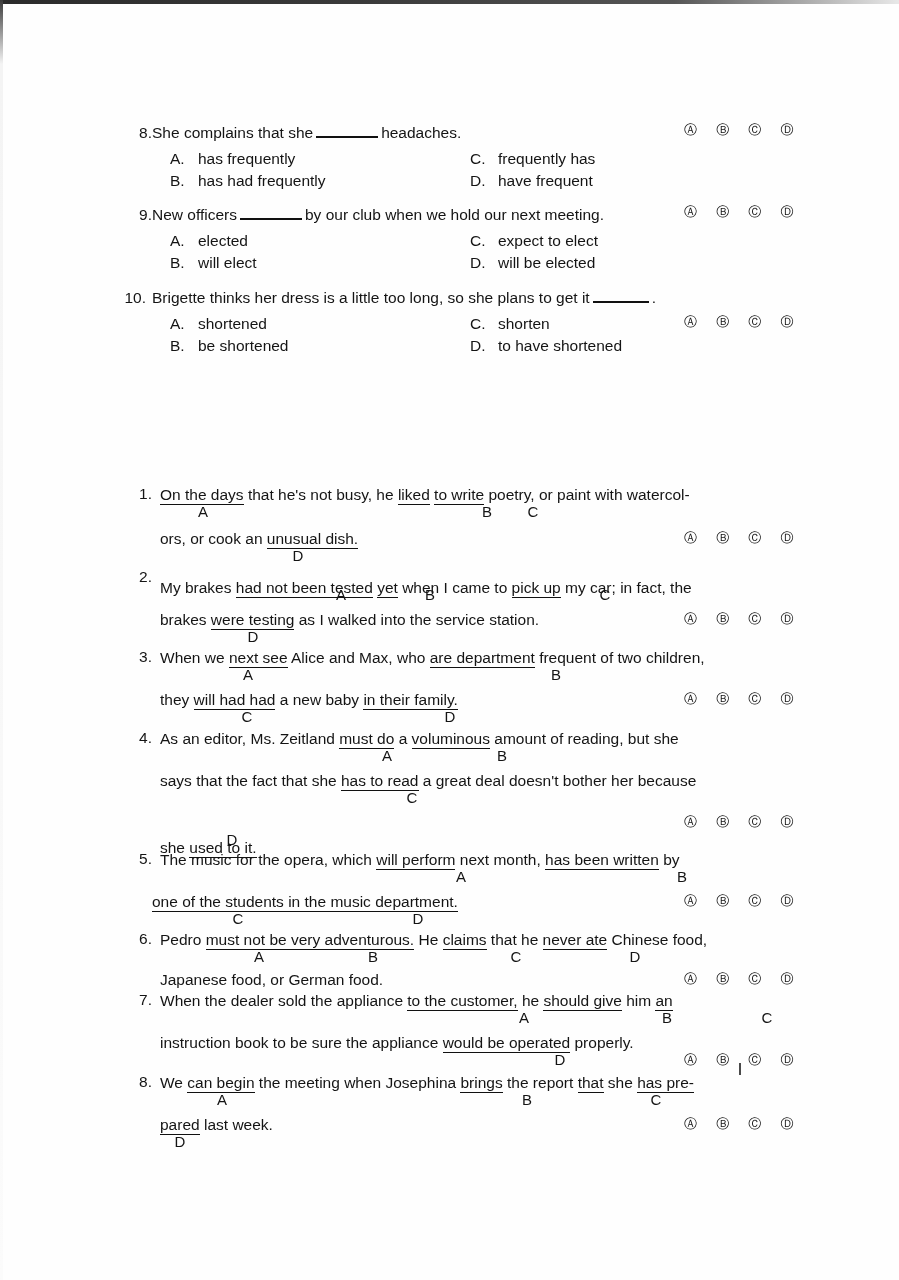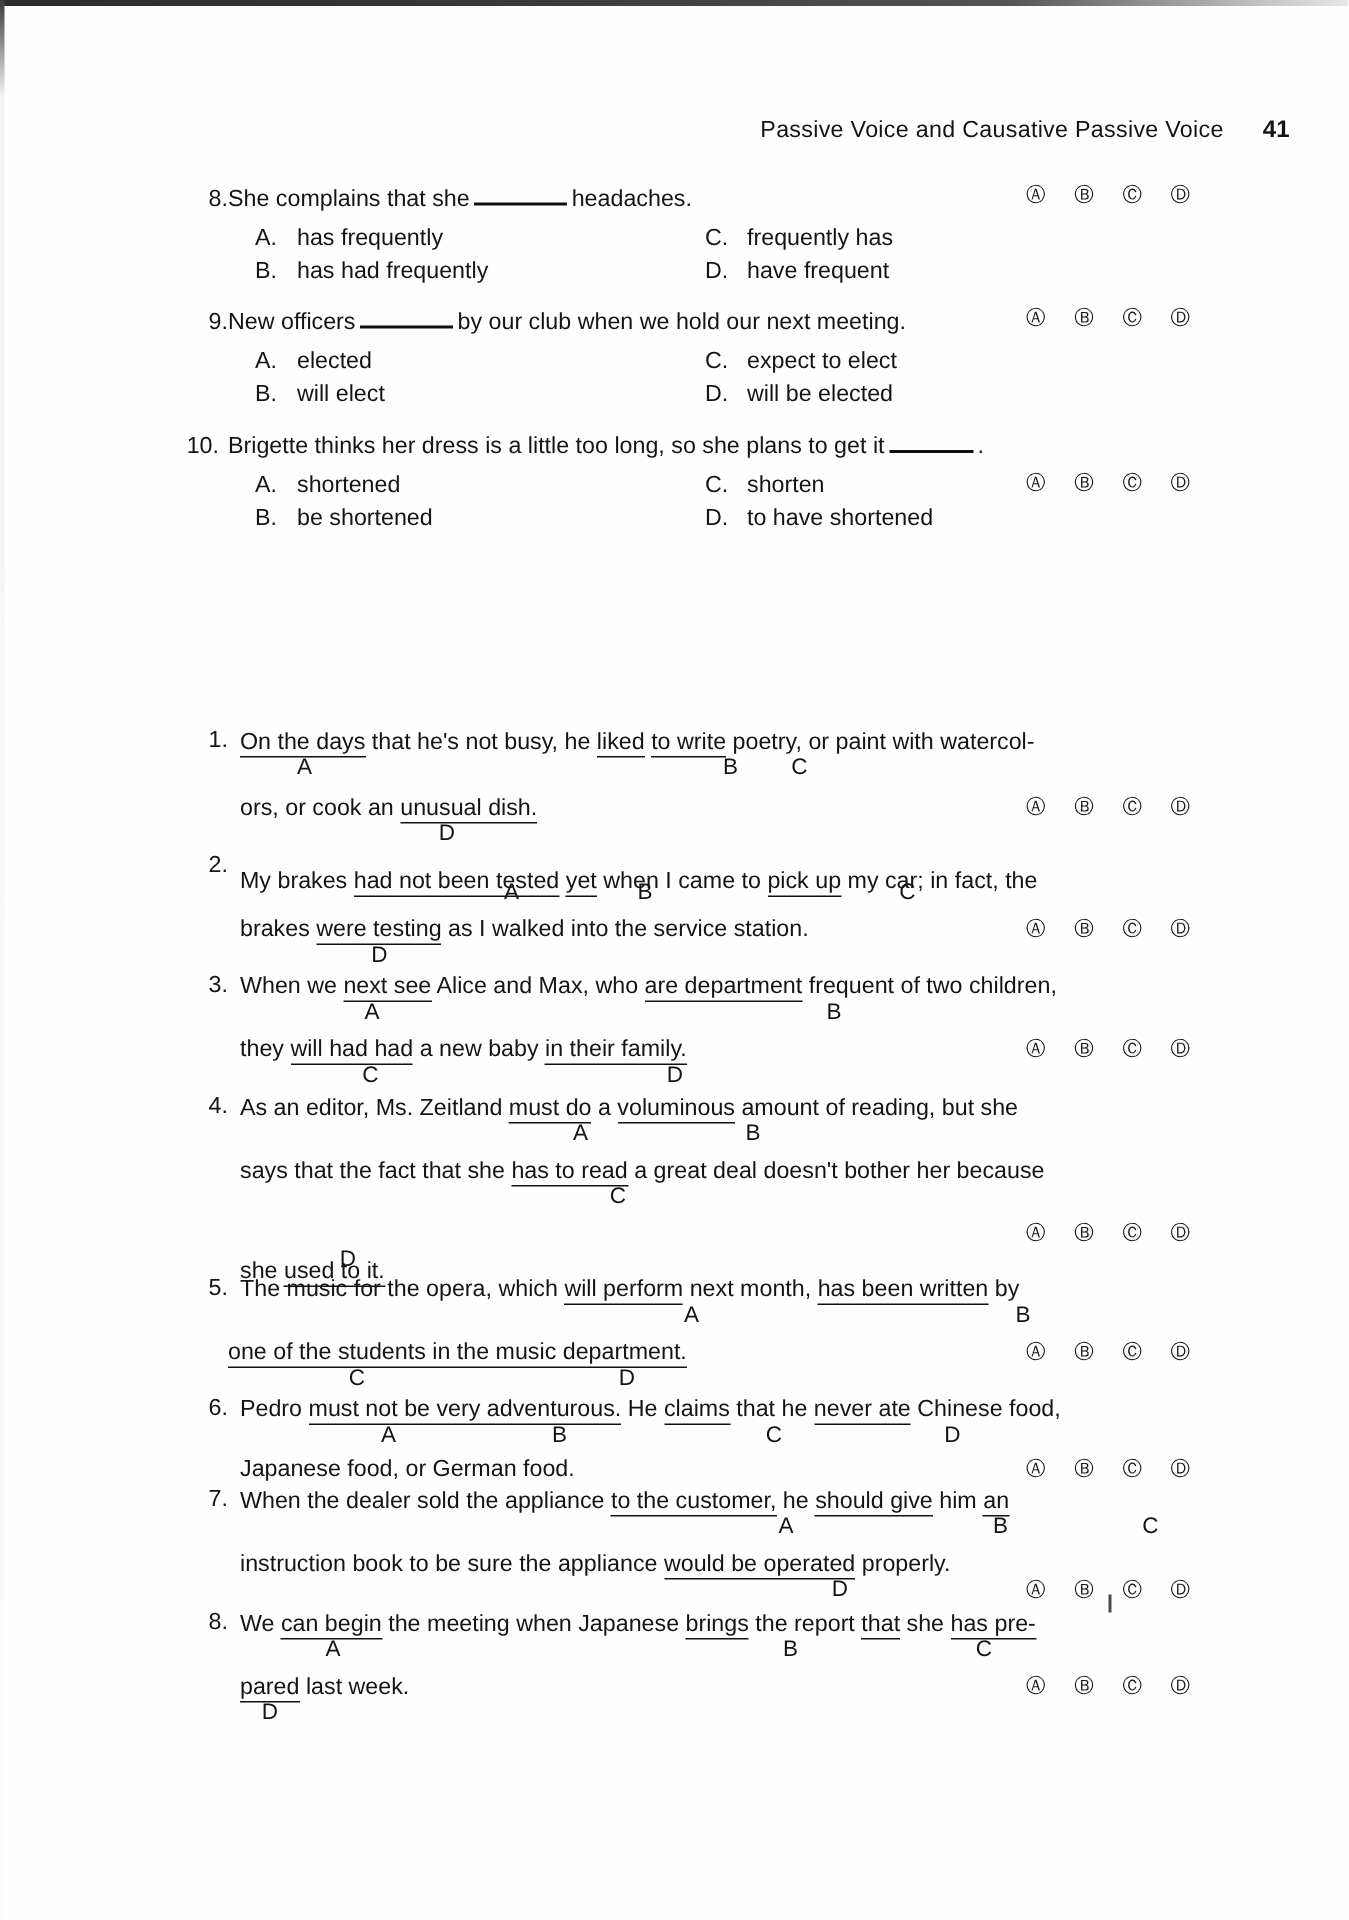--- a/index.html
+++ b/index.html
@@ -172,23 +172,20 @@
   }
 </style>
 </head>
 <body>
 
 <div class="page">
 
   <div class="scan-edge-top"></div>
   <div class="scan-edge-left"></div>
 
-  <div class="runhead">
-    <span class="title">Passive Voice and Causative Passive Voice</span><span class="pageno">41</span>
-  </div>
 
   <div class="mc-block" style="top:123px;">
     <div class="mc-stem">
       <span class="mc-num" style="left:116px;">8.</span>
       <span class="mc-stem-text"><span>She complains that she</span><span class="blank" style="width:62px;"></span><span>headaches.</span></span>
     </div>
     <div class="bubbles" style="left:684px; top:-2px;">Ⓐ Ⓑ Ⓒ Ⓓ</div>
     <div class="choices" style="height:44px;">
       <div class="choice col-a" style="top:22px;"><span class="ltr">A.</span><span>has frequently</span></div>
       <div class="choice col-a" style="top:44px;"><span class="ltr">B.</span><span>has had frequently</span></div>
@@ -300,21 +297,21 @@
     <span class="mark" style="left:657px; top:18px;">B</span>
     <span class="mark" style="left:757px; top:18px;">C</span>
     <div class="eq-line" style="top:42px;"><span>instruction book to be sure the appliance </span><span class="u">would be operated</span><span> properly.</span></div>
     <span class="mark" style="left:550px; top:60px;">D</span>
     <div class="eq-bubbles" style="left:684px; top:60px;">Ⓐ Ⓑ Ⓒ Ⓓ</div>
     <div class="pencil" style="left:739px; top:72px;"></div>
   </div>
 
   <div class="eq" style="top:1073px;">
     <span class="eq-num">8.</span>
-    <div class="eq-line" style="top:0;"><span>We </span><span class="u">can begin</span><span> the meeting when Japanese </span><span class="u">brings</span><span> the report </span><span class="u">that</span><span> she </span><span class="u">has pre-</span></div>
+    <div class="eq-line" style="top:0;"><span>We </span><span class="u">can begin</span><span> the meeting when Josephina </span><span class="u">brings</span><span> the report </span><span class="u">that</span><span> she </span><span class="u">has pre-</span></div>
     <span class="mark" style="left:212px; top:18px;">A</span>
     <span class="mark" style="left:517px; top:18px;">B</span>
     <span class="mark" style="left:646px; top:18px;">C</span>
     <div class="eq-line" style="top:42px;"><span class="u">pared</span><span> last week.</span></div>
     <span class="mark" style="left:170px; top:60px;">D</span>
     <div class="eq-bubbles" style="left:684px; top:42px;">Ⓐ Ⓑ Ⓒ Ⓓ</div>
   </div>
 
 </div>
 

